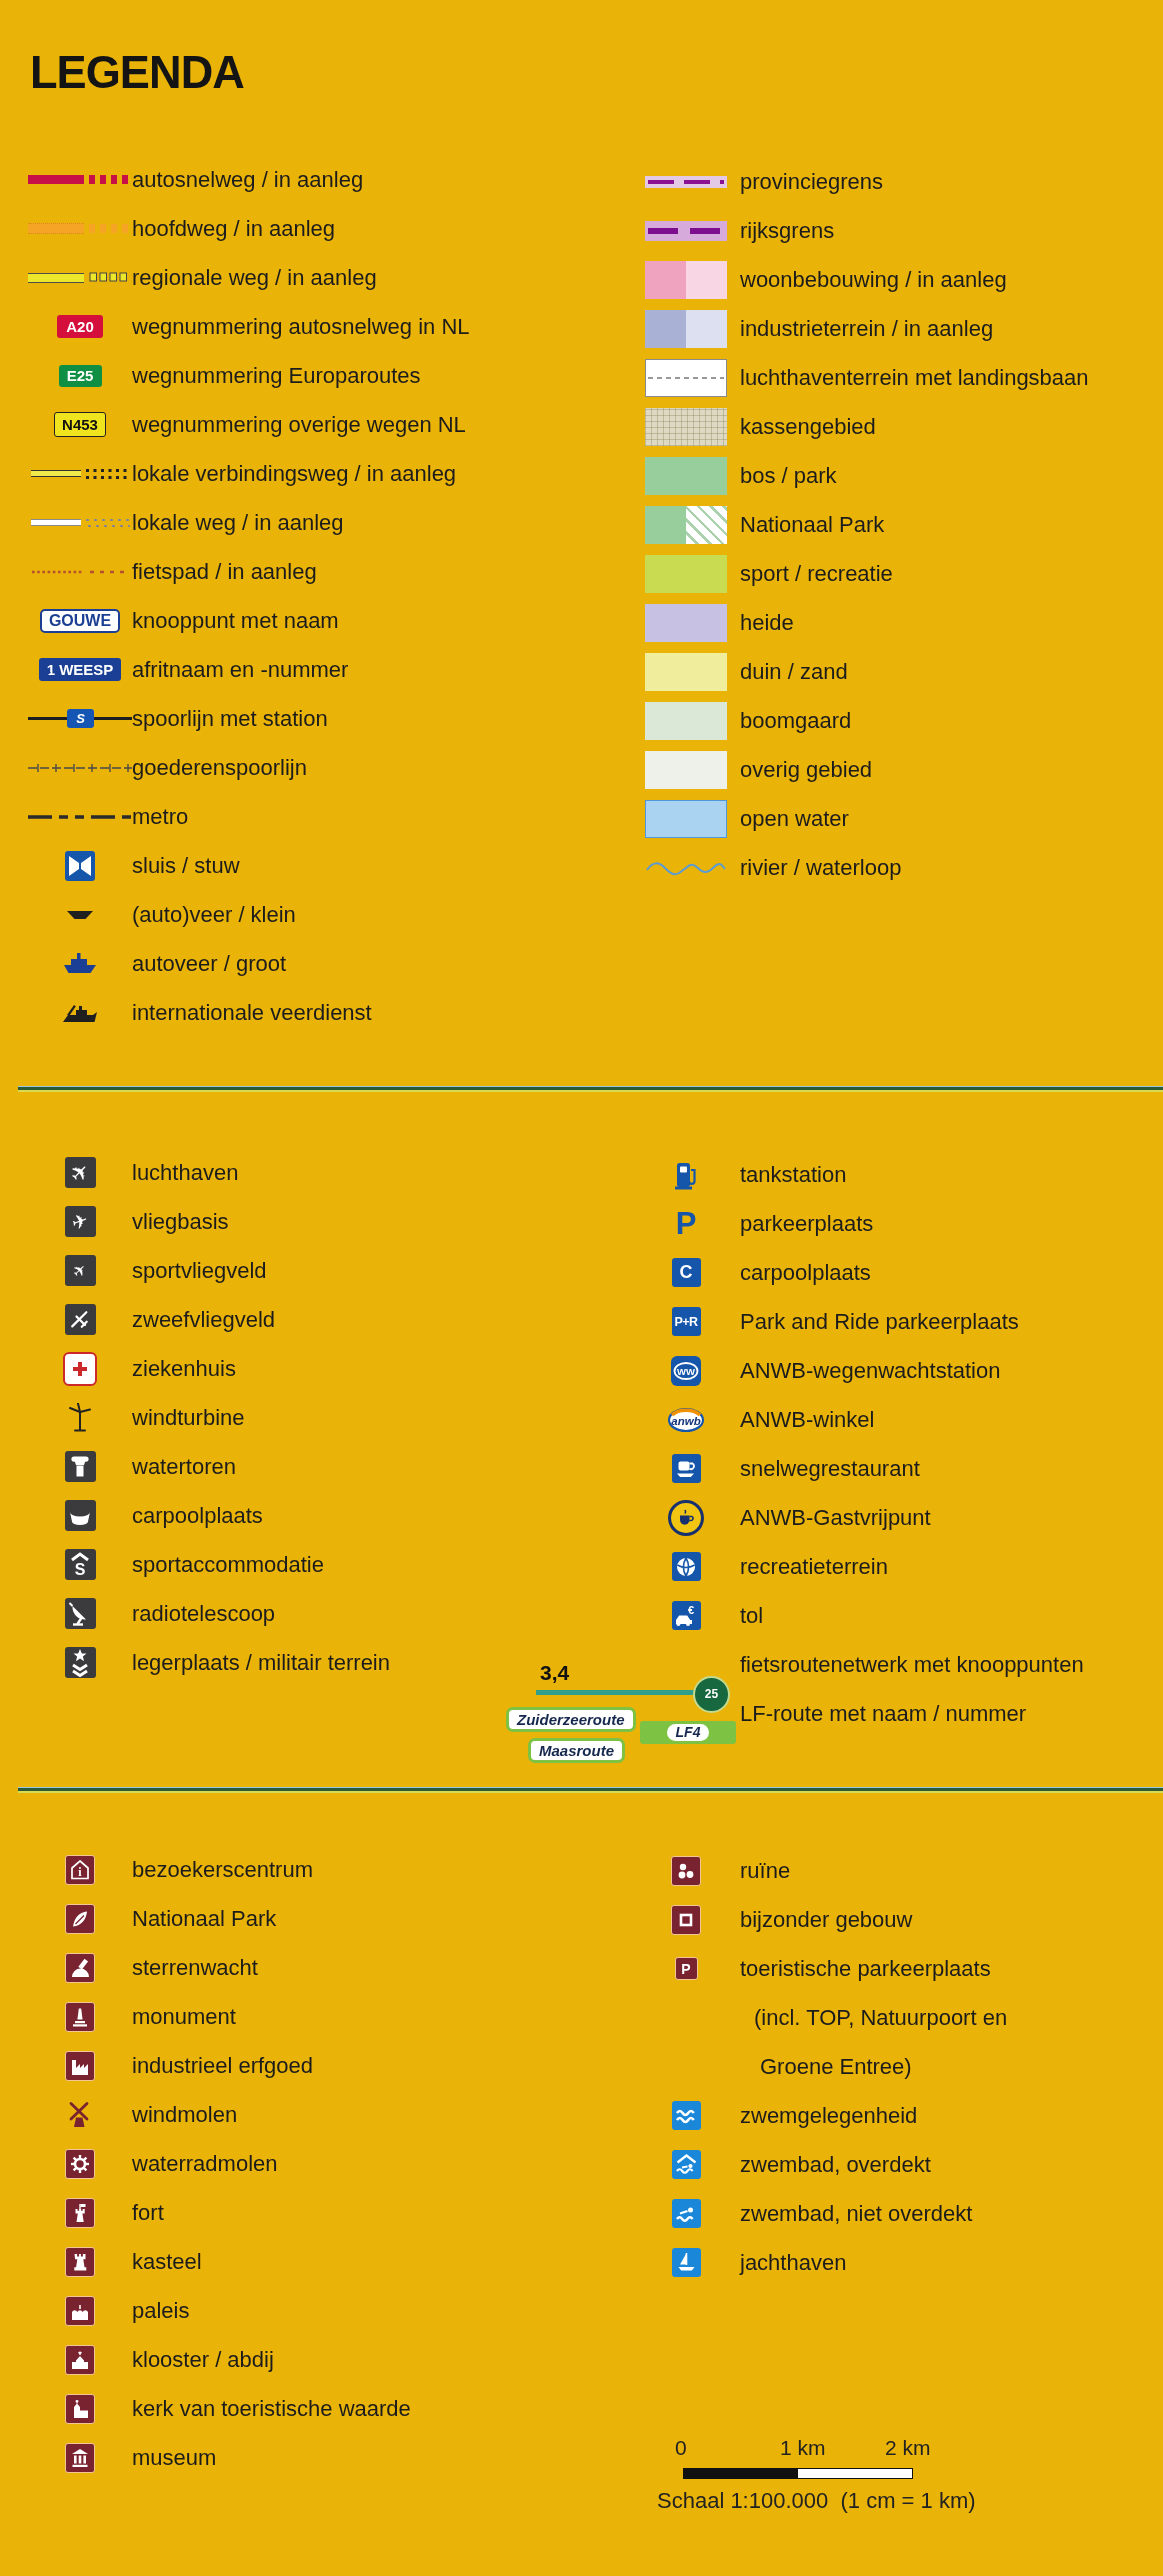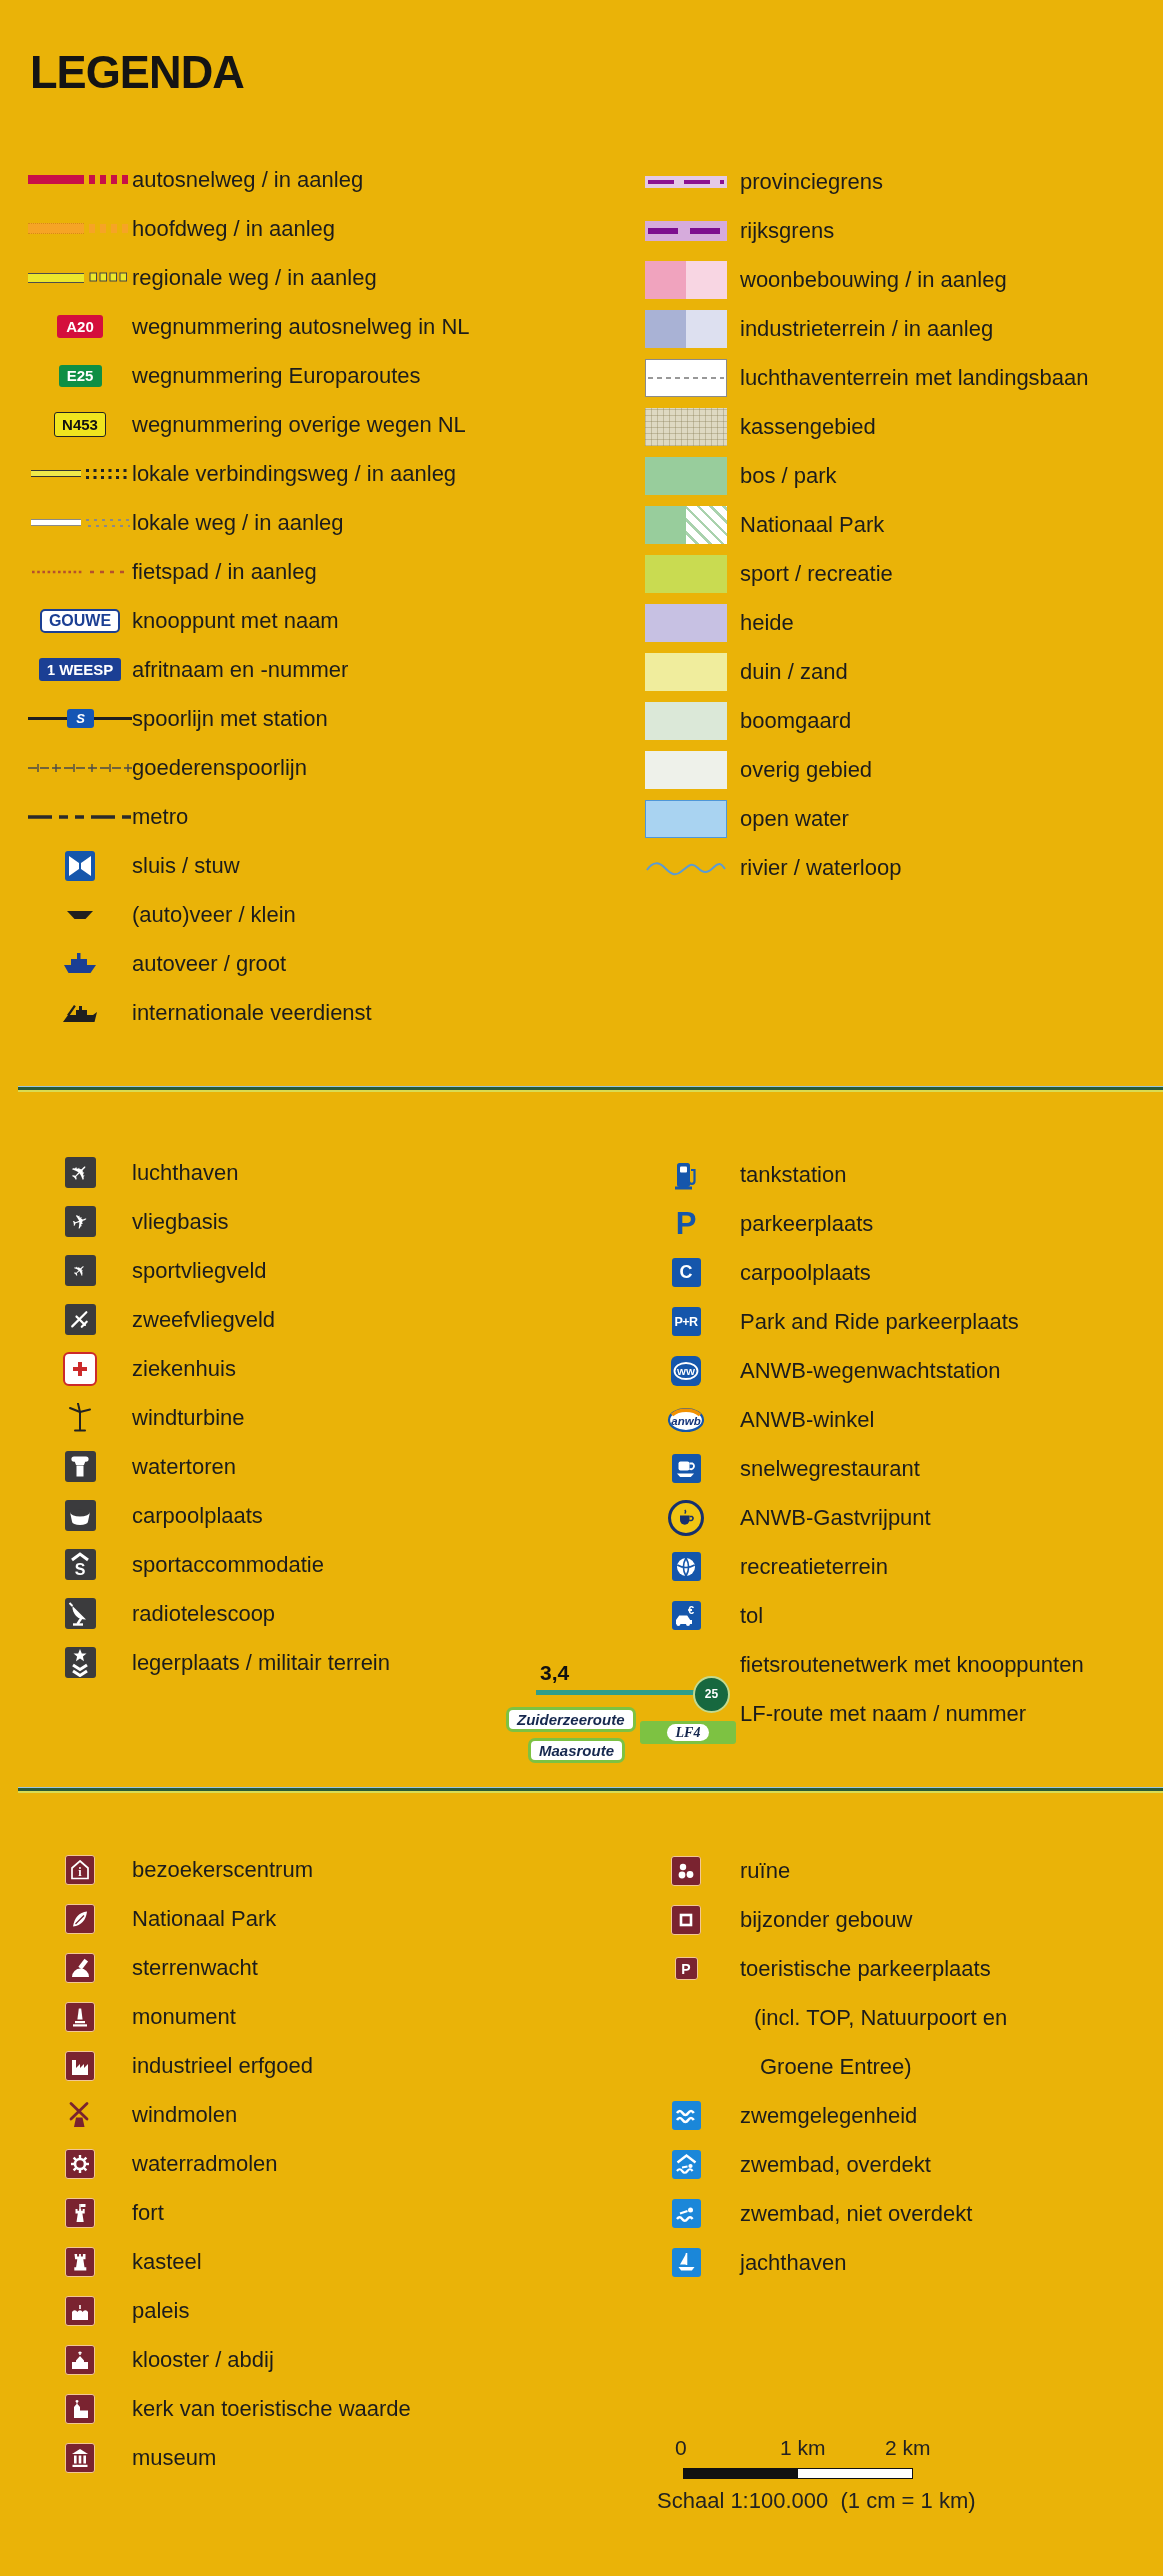--- a/index.html
+++ b/index.html
@@ -78,21 +78,21 @@
   .knoop-num{position:absolute;left:4px;top:-2px;font-size:21px;font-weight:800;color:#111;}
   .knoop-line{position:absolute;left:0;top:27px;width:164px;height:5px;background:#2f9e8a;}
   .knoop-circle{position:absolute;left:157px;top:13px;width:33px;height:33px;border-radius:50%;
       background:#17683f;border:2px solid #c4da8e;color:#fff;font-size:12px;font-weight:800;
       display:flex;align-items:center;justify-content:center;}
   .lfwrap{position:absolute;left:-126px;top:-7px;width:235px;height:62px;}
   .lf-badge{position:absolute;background:#fff;border:3px solid #7dc242;border-radius:7px;
       font-style:italic;font-weight:800;font-size:15px;color:#16284f;padding:1px 8px;white-space:nowrap;}
   .lf-ribbon{position:absolute;background:#7dc242;border-radius:3px;display:flex;align-items:center;justify-content:center;}
   .lf-pill{background:#fff;border-radius:9px;font-style:italic;font-weight:800;font-size:14px;
-      color:#16284f;padding:0 9px;line-height:17px;font-family:Liberation Serif, serif;}
+      color:#16284f;padding:0 9px;line-height:17px;}
   
   .scale{position:absolute;left:652px;top:2436px;width:329px;height:110px;}
   .scale .t{position:absolute;top:0;font-size:21px;color:#222;}
   .scalebar{position:absolute;left:31px;top:32px;width:230px;height:11px;border:1.6px solid #111;
       box-sizing:border-box;background:linear-gradient(90deg,#111 0 50%,#fff 50% 100%);}
   .caption{position:absolute;left:5px;top:52px;font-size:22px;color:#222;white-space:pre;}
   svg{display:block;}
 </style>
 </head>
 <body>

